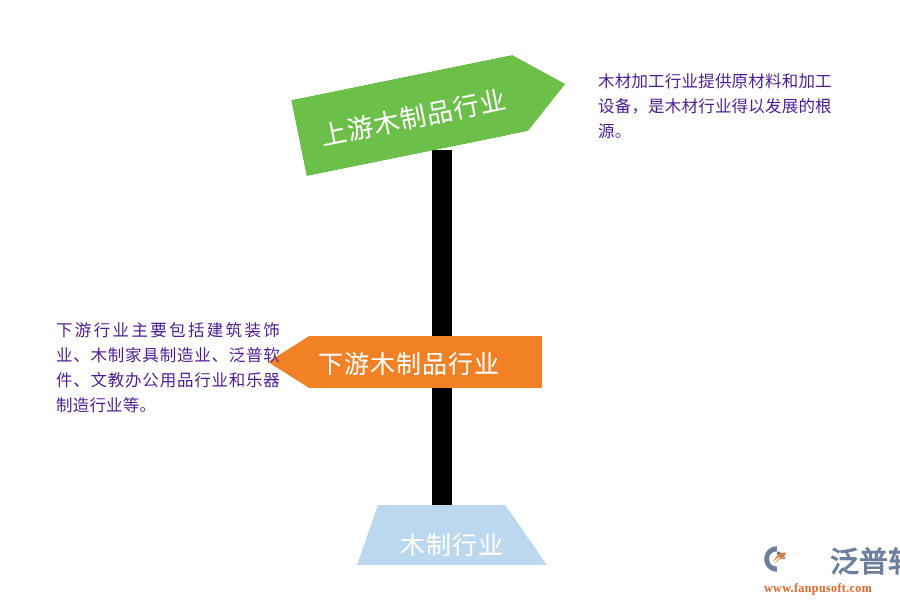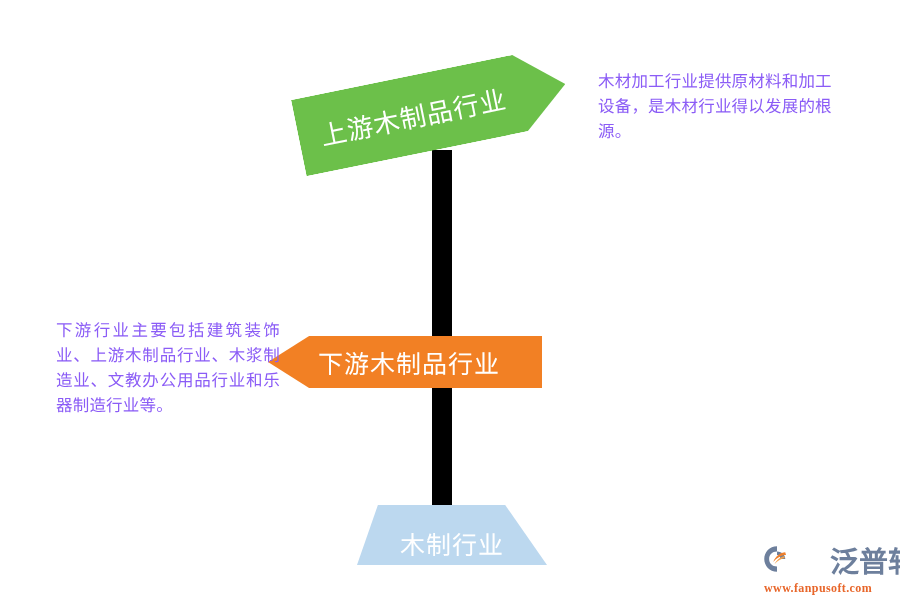--- a/index.html
+++ b/index.html
@@ -106,21 +106,21 @@
     font-family: "Liberation Sans", "DejaVu Sans", sans-serif;
     font-size: 25px;
     letter-spacing: 1px;
     white-space: nowrap;
     padding-top: 16px;
   }
 
   
   .note {
     position: absolute;
-    color: #8b5cf6;
+    color: #4c1d95;
     font-family: "Liberation Serif", "DejaVu Serif", serif;
     font-size: 16.5px;
     line-height: 25px;
     letter-spacing: 0.2px;
   }
   .note-upstream {
     left: 598px;
     top: 69px;
     width: 240px;
     text-align: left;
@@ -186,21 +186,21 @@
   </div>
 
   <div class="note note-upstream">木材加工行业提供原材料和加工设备，是木材行业得以发展的根源。</div>
 
   <div class="arrow-orange-wrap">
     <div class="arrow-orange">
       <span class="arrow-orange-label">下游木制品行业</span>
     </div>
   </div>
 
-  <div class="note note-downstream">下游行业主要包括建筑装饰业、上游木制品行业、木浆制造业、文教办公用品行业和乐器制造行业等。</div>
+  <div class="note note-downstream">下游行业主要包括建筑装饰业、木制家具制造业、泛普软件、文教办公用品行业和乐器制造行业等。</div>
 
   <div class="trapezoid-wrap">
     <div class="trapezoid">
       <span class="trapezoid-label">木制行业</span>
     </div>
   </div>
 
   <div class="logo">
     <div class="logo-top">
       <svg class="logo-mark" viewBox="0 0 40 40">

